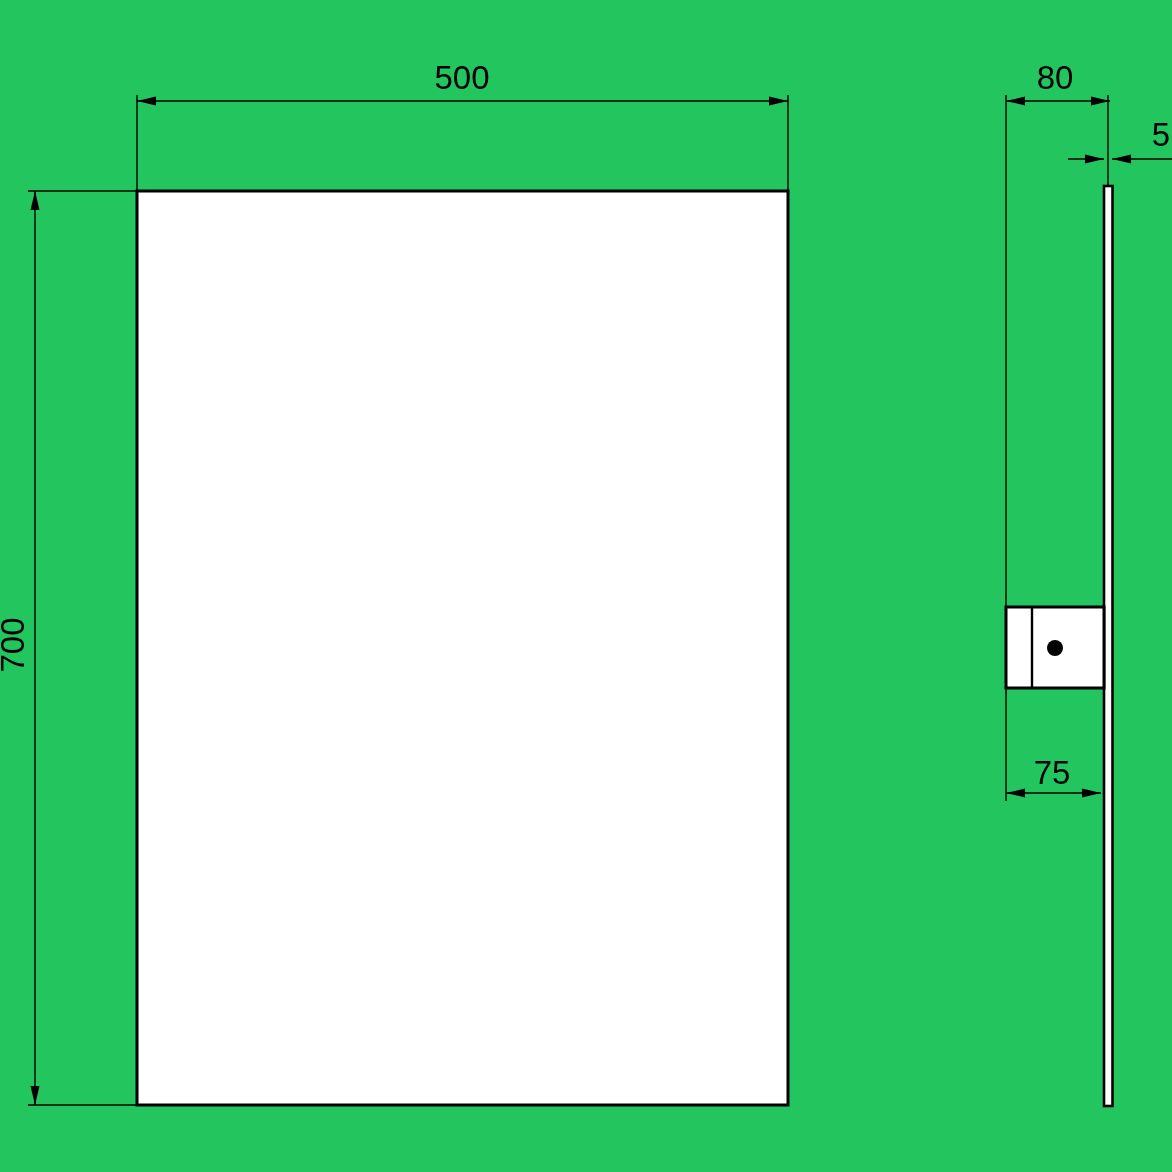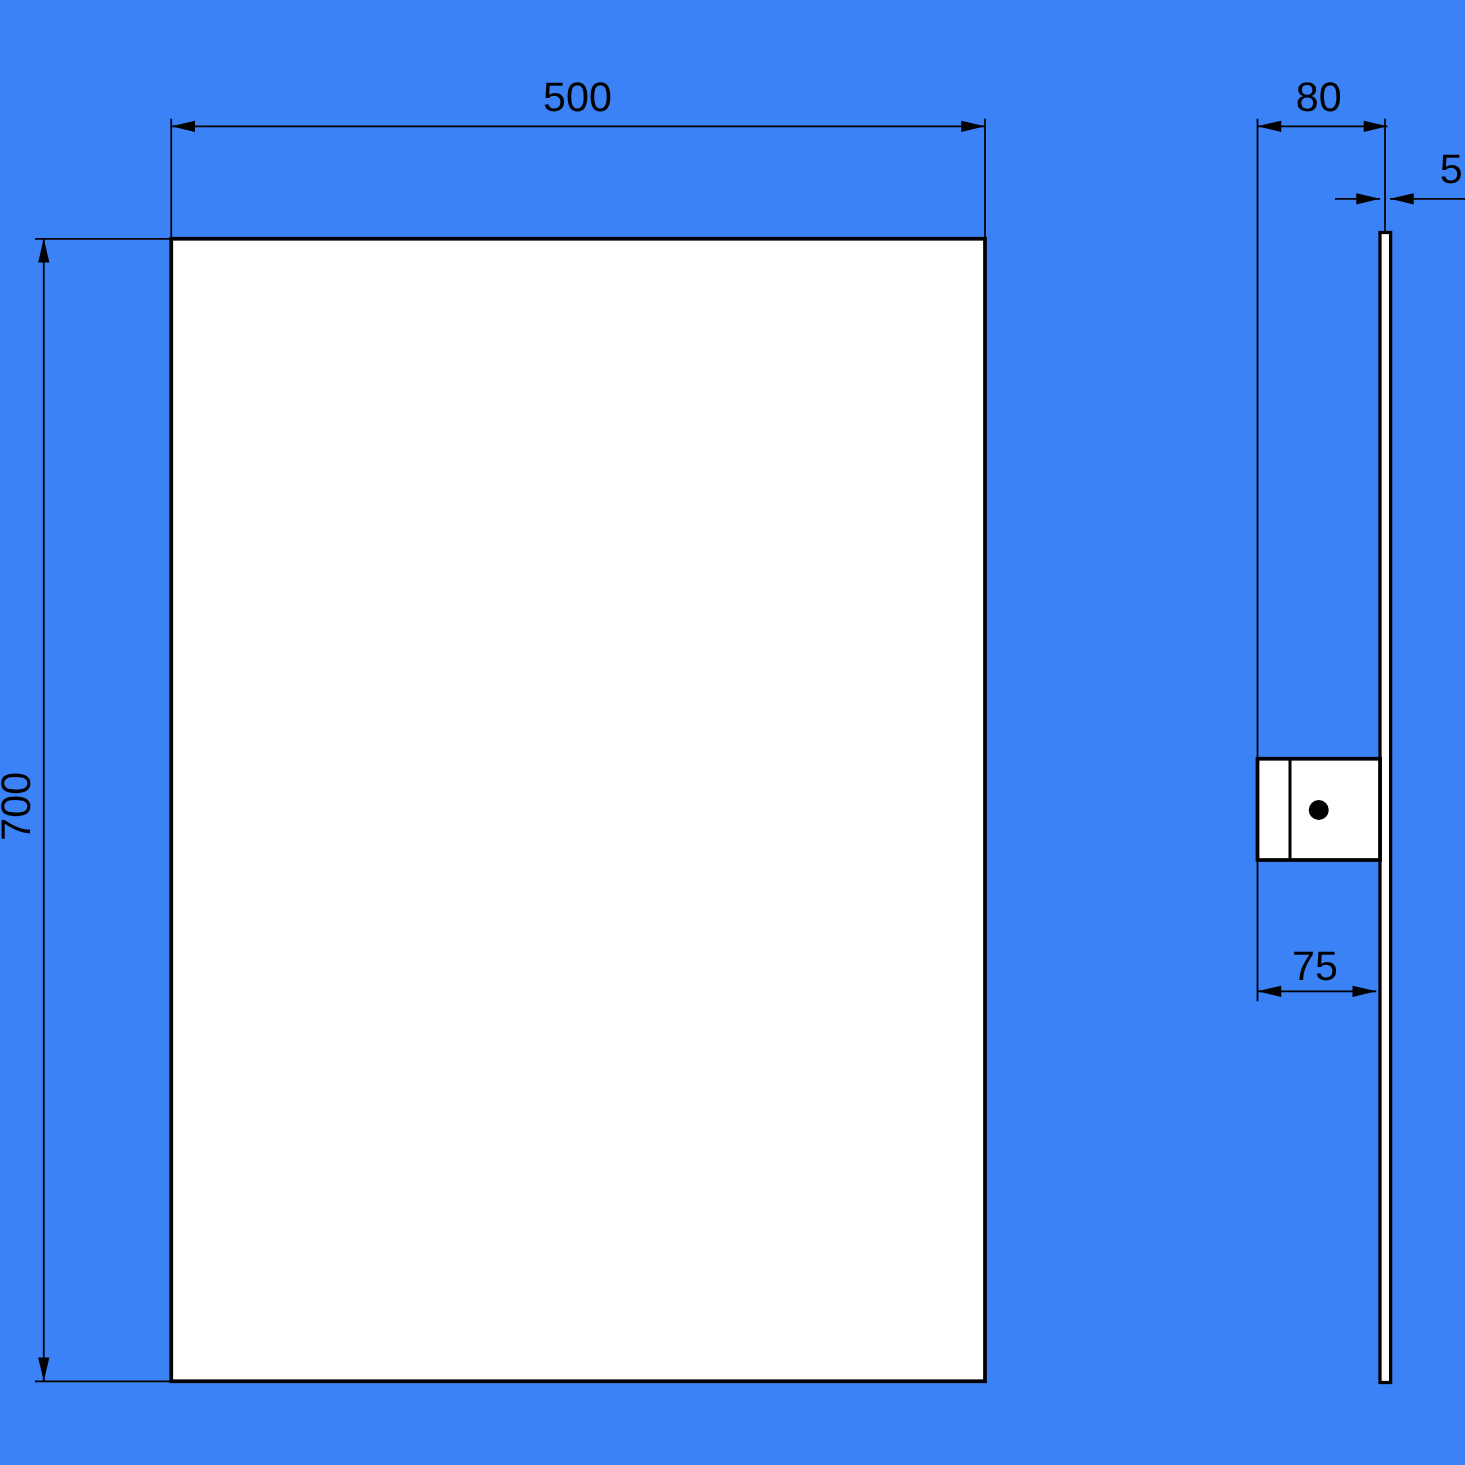--- a/index.html
+++ b/index.html
@@ -4,21 +4,21 @@
 <style>
   html, body {
     margin: 0;
     padding: 0;
     background: #ffffff;
   }
   .stage {
     position: relative;
     width: 1172px;
     height: 1172px;
-    background: #3b82f6;
+    background: #22c55e;
     overflow: hidden;
   }
   svg text {
     font-family: "Liberation Sans", "DejaVu Sans", sans-serif;
     font-size: 33px;
     fill: #000000;
   }
   .outline {
     fill: #ffffff;
     stroke: #000000;

